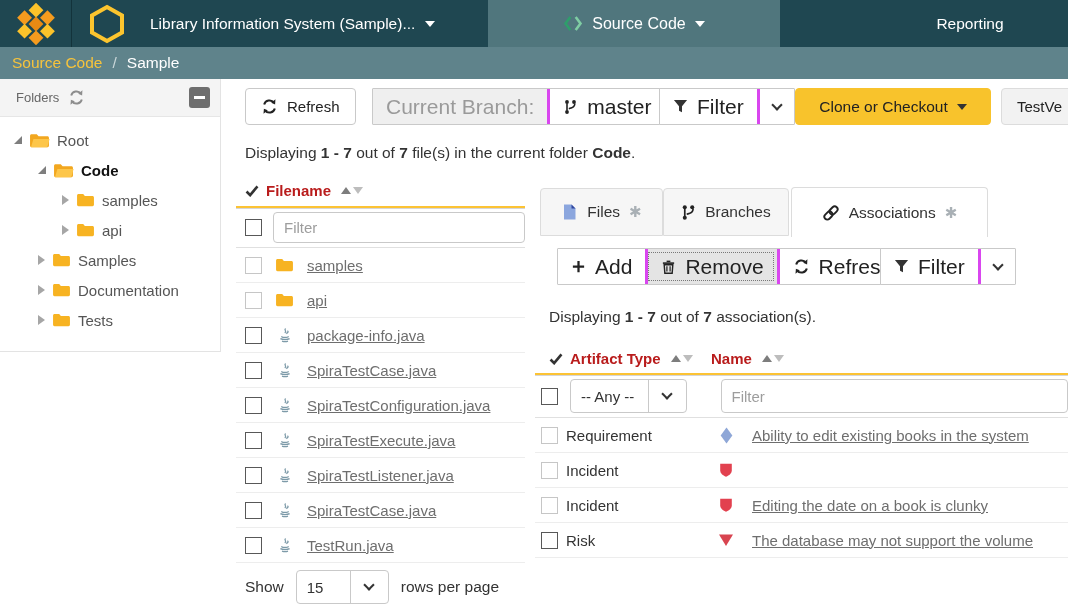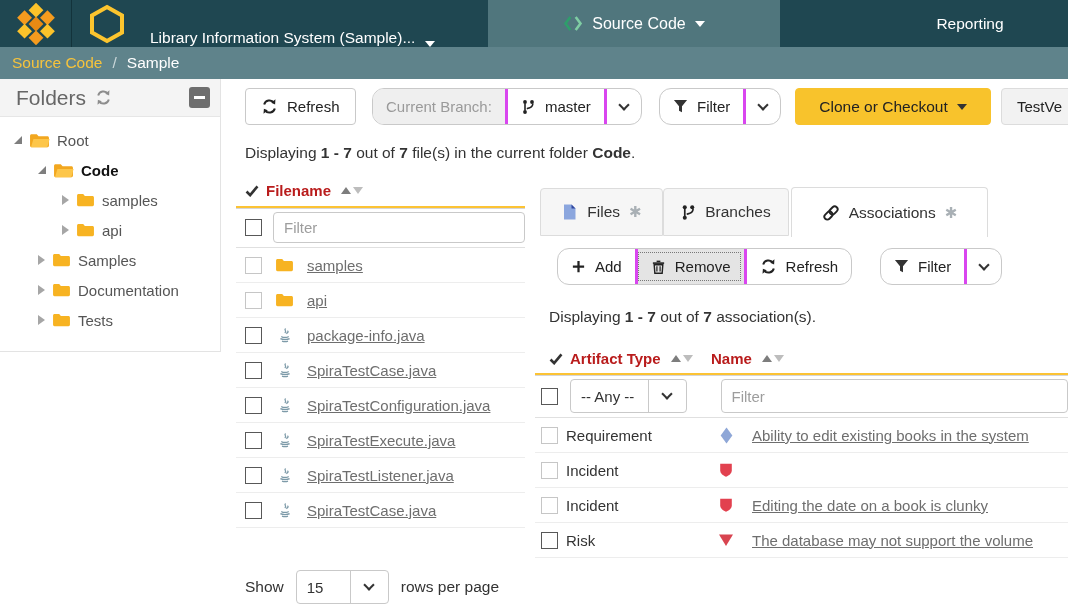--- a/index.html
+++ b/index.html
@@ -6,50 +6,50 @@
   html,body { width:1068px; height:605px; overflow:hidden; background:#fff;
     font-family:"Liberation Sans", sans-serif; color:#333; }
   .app { position:relative; width:1068px; height:605px; overflow:hidden; }
 
   
   .topbar { position:absolute; left:0; top:0; width:1068px; height:47px; background:#1f4751; }
   .logo-cell { position:absolute; top:0; height:47px; display:flex; align-items:center; justify-content:center; cursor:pointer; }
   .logo-spira { left:0; width:71px; }
   .vsep { position:absolute; left:71px; top:0; width:1px; height:47px; background:#13333b; }
   .logo-hex { left:72px; width:70px; }
-  .project-btn { position:absolute; left:150px; top:0; height:47px; display:flex; align-items:flex-end; gap:10px; color:#fff; font-size:15.5px; cursor:pointer; }
+  .project-btn { position:absolute; left:150px; top:0; height:47px; display:flex; align-items:center; gap:10px; color:#fff; font-size:15.5px; cursor:pointer; }
   .caret { width:0; height:0; border-left:5px solid transparent; border-right:5px solid transparent; border-top:6px solid currentColor; display:inline-block; }
   .top-tab { position:absolute; top:0; height:47px; display:flex; align-items:center; gap:9px; color:#fff; font-size:16px; cursor:pointer; }
   .tab-sourcecode { left:488px; width:292px; background:#50767d; justify-content:center; }
   .tab-reporting { left:905px; width:130px; justify-content:center; font-size:15.5px; }
 
   
   .breadcrumb { position:absolute; left:0; top:47px; width:1068px; height:32px; background:#5f838b; display:flex; align-items:center; padding-left:12px; font-size:15.5px; }
   .bc-section { color:#f6c33c; cursor:pointer; }
   .bc-sep { color:#c9d6d8; margin:0 10px; }
   .bc-page { color:#fff; }
 
   
   .sidebar { position:absolute; left:0; top:79px; width:221px; height:273px; background:#fff; border-right:1px solid #e3e3e3; border-bottom:1px solid #e3e3e3; }
-  .sidebar-header { height:38px; background:#f4f4f4; border-bottom:1px solid #e6e6e6; display:flex; align-items:center; padding:0 10px 0 16px; color:#666; font-size:21px; gap:9px; }
+  .sidebar-header { height:38px; background:#f4f4f4; border-bottom:1px solid #e6e6e6; display:flex; align-items:center; padding:0 10px 0 16px; color:#666; font-size:13px; gap:9px; }
   .collapse-btn { margin-left:auto; width:21px; height:21px; background:#6e6e6e; border-radius:3px; position:relative; cursor:pointer; }
   .collapse-btn::after { content:""; position:absolute; left:5px; top:9px; width:11px; height:3px; background:#fff; }
   .tree { padding-top:8px; }
   .tree-item { height:30px; display:flex; align-items:center; gap:7px; font-size:15px; color:#555; cursor:pointer; }
   .tree-item.lvl0 { padding-left:14px; }
   .tree-item.lvl1 { padding-left:38px; }
   .tree-item.lvl2 { padding-left:62px; }
   .tree-item.sel .tree-label { font-weight:700; color:#111; }
   .exp { display:inline-block; }
   .exp.open { width:0; height:0; border-bottom:8px solid #7e7e7e; border-left:8px solid transparent; }
   .exp.closed { width:0; height:0; border-left:7px solid #a6a6a6; border-top:5px solid transparent; border-bottom:5px solid transparent; }
 
   
   .btn { position:absolute; height:37px; background:#fff; border:1px solid #c9c9c9; border-radius:4px; display:flex; align-items:center; gap:9px; padding:0 15px; font-size:15px; color:#222; cursor:pointer; white-space:nowrap; }
-  .btn-group { position:absolute; height:37px; border:1px solid #c9c9c9; border-radius:12px; background:#fff; display:flex; align-items:stretch; overflow:hidden; font-size:15px; color:#222; }
+  .btn-group { position:absolute; height:37px; border:1px solid #c9c9c9; border-radius:1px; background:#fff; display:flex; align-items:stretch; overflow:hidden; font-size:21px; color:#222; }
   .seg { display:flex; align-items:center; gap:9px; padding:0 13px; cursor:pointer; white-space:nowrap; }
   .seg + .seg { border-left:3px solid #d946ef; }
   .seg.disabled { background:#efefef; color:#9a9a9a; cursor:default; }
   .seg.pressed { background:#e4e4e4; outline:1px dotted #777; outline-offset:-4px; }
   .chev { display:inline-block; width:8px; height:8px; border-right:2.2px solid #333; border-bottom:2.2px solid #333; transform:rotate(45deg); margin-top:-4px; }
   .btn-yellow { background:#f8c32c; border:1px solid #f8c32c; font-size:15.5px; }
   .btn-gray { background:#f2f2f2; border:1px solid #dcdcdc; }
 
   
   .summary { position:absolute; font-size:15.5px; color:#333; white-space:nowrap; }
@@ -362,20 +362,33 @@
           <svg width="16" height="17" viewBox="0 0 16 16" fill="none" stroke="#7d9aa8" stroke-width="1.3">
             <path d="M8.6 1c-2.2 1.6 1.9 2.6-.8 4.6"></path>
             <path d="M10.4 3.2c1.5 1 .4 2-1.1 2.9"></path>
             <path d="M4.6 8.7c0 1.7 6.8 1.7 6.8 0"></path>
             <path d="M3.4 11.2c2.2 1.1 7 1.1 9.2 0"></path>
             <path d="M5 13.6c1.6.6 4.4.6 6 0"></path>
           </svg>
         </span>
       <a class="glink">SpiraTestCase.java</a>
     </div>
+    <div class="f-row">
+      <span class="cb"></span>
+      <span class="icon">
+          <svg width="16" height="17" viewBox="0 0 16 16" fill="none" stroke="#7d9aa8" stroke-width="1.3">
+            <path d="M8.6 1c-2.2 1.6 1.9 2.6-.8 4.6"></path>
+            <path d="M10.4 3.2c1.5 1 .4 2-1.1 2.9"></path>
+            <path d="M4.6 8.7c0 1.7 6.8 1.7 6.8 0"></path>
+            <path d="M3.4 11.2c2.2 1.1 7 1.1 9.2 0"></path>
+            <path d="M5 13.6c1.6.6 4.4.6 6 0"></path>
+          </svg>
+        </span>
+      <a class="glink">TestRun.java</a>
+    </div>
   </div>
 
   <div class="files-footer">
     <span>Show</span>
     <span class="select-box" style="width:93px;">
       <span class="val">15</span>
       <span class="dd">
           <span class="chev"></span>
         </span>
     </span>

